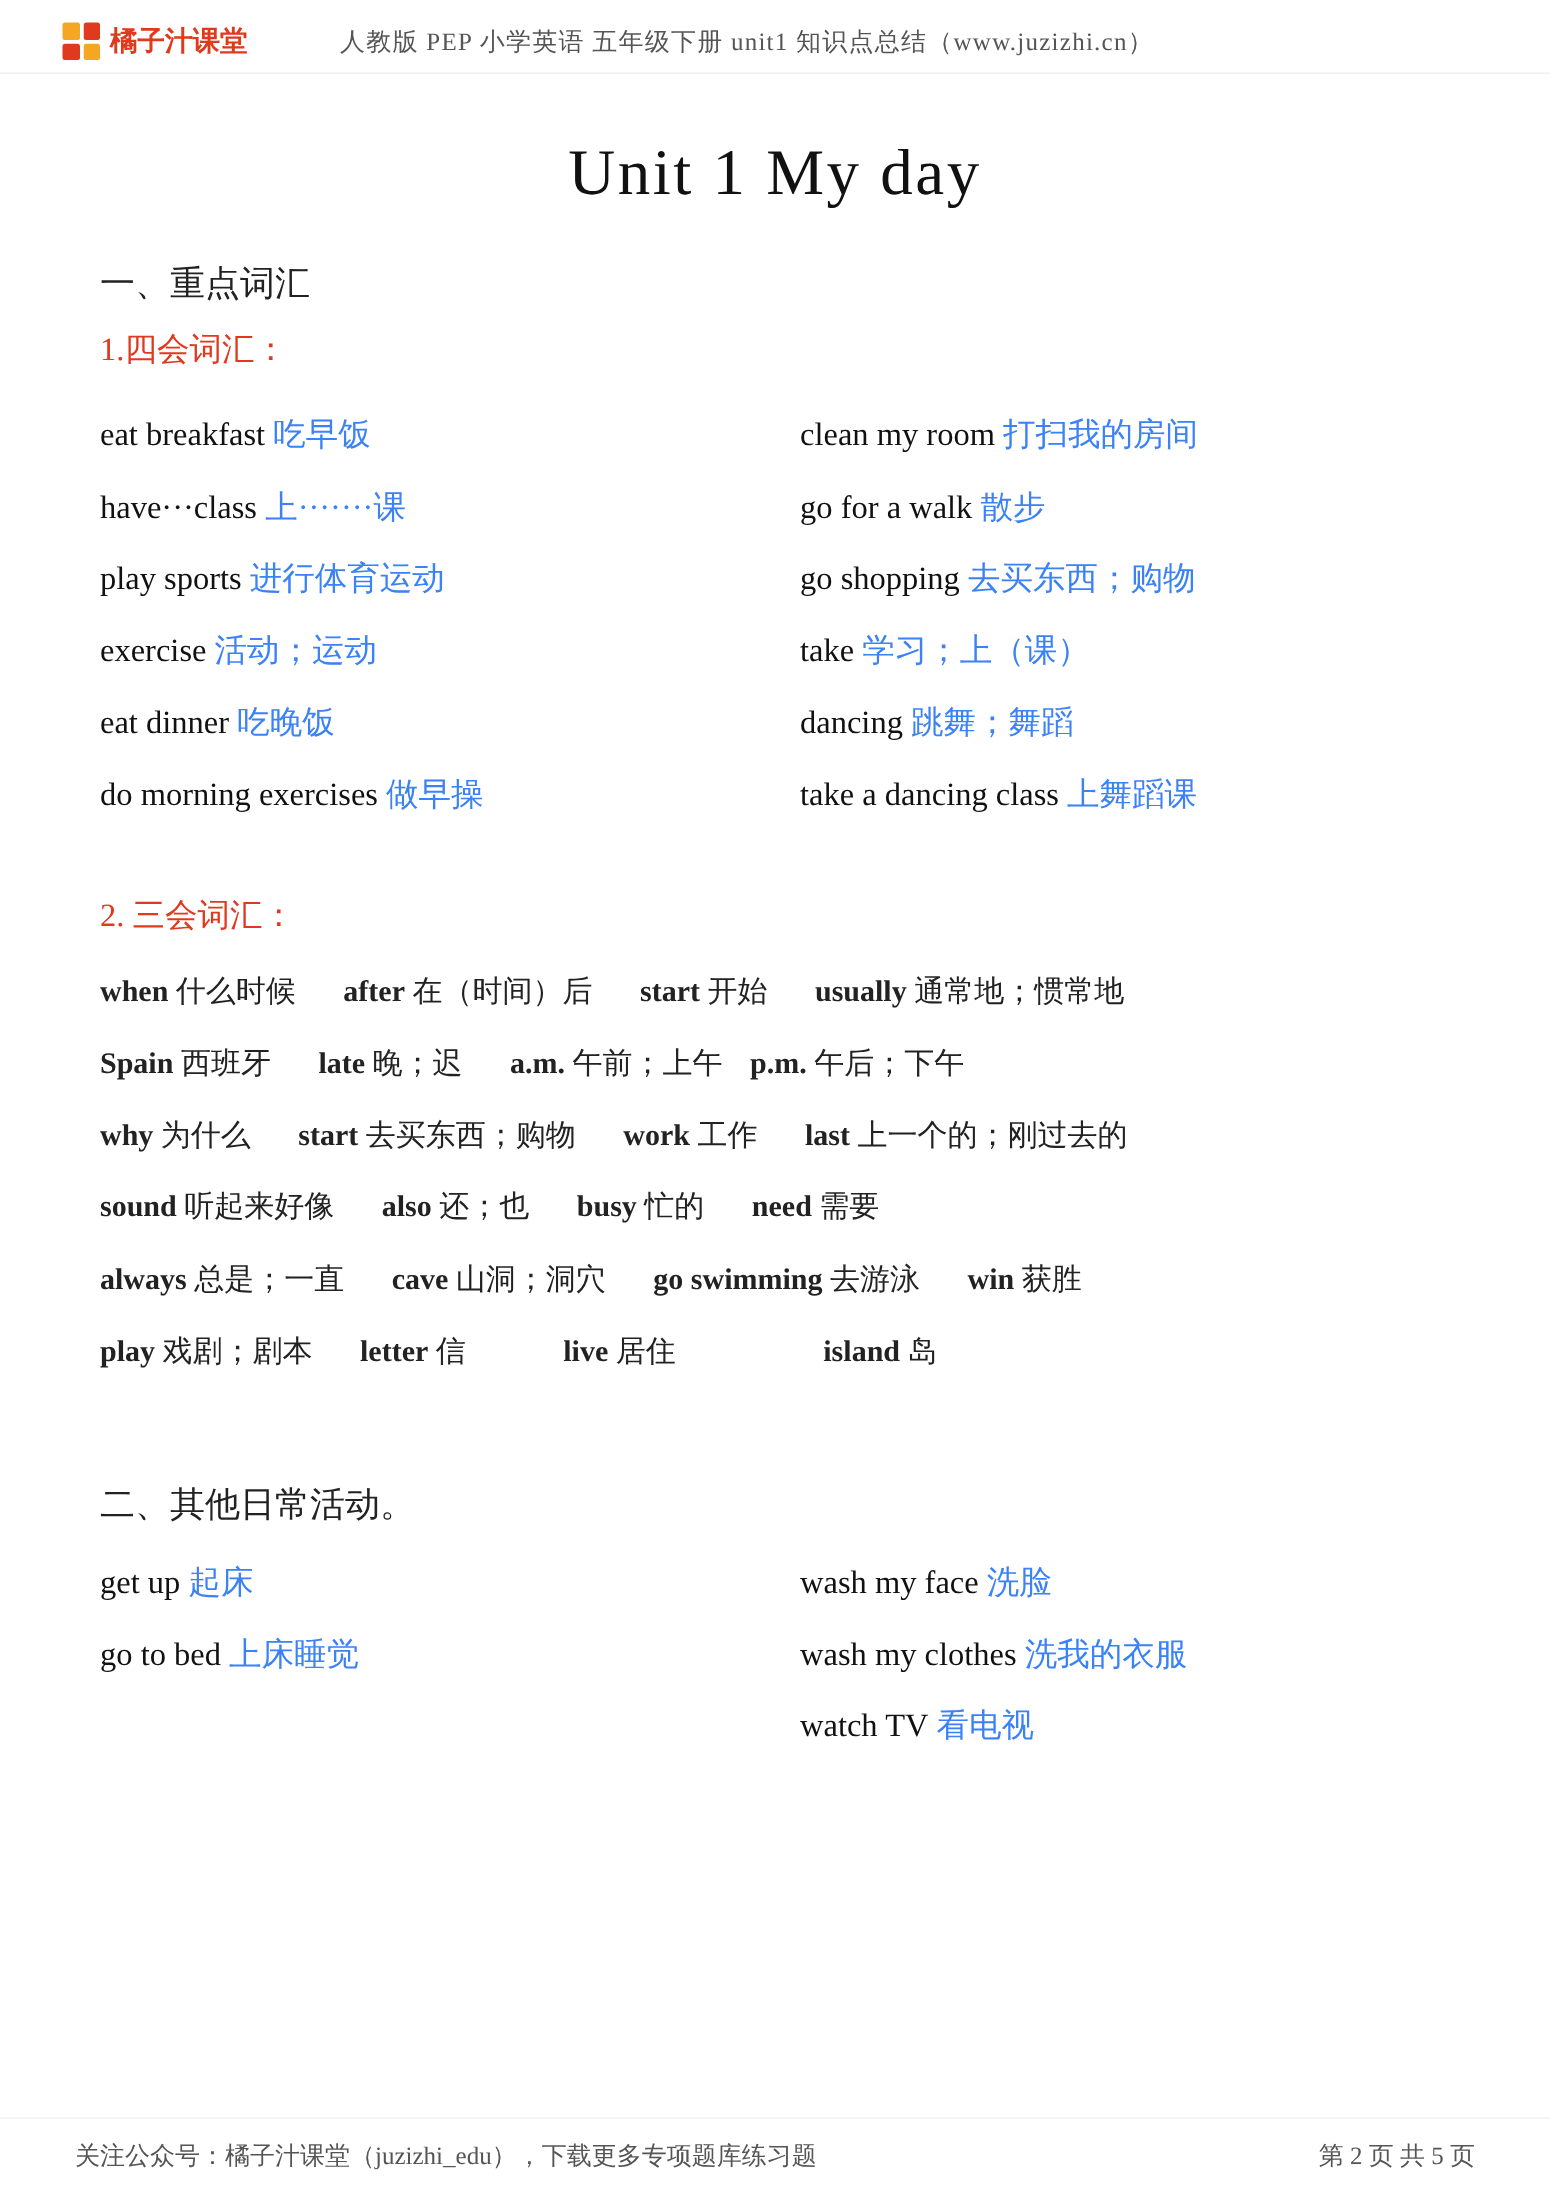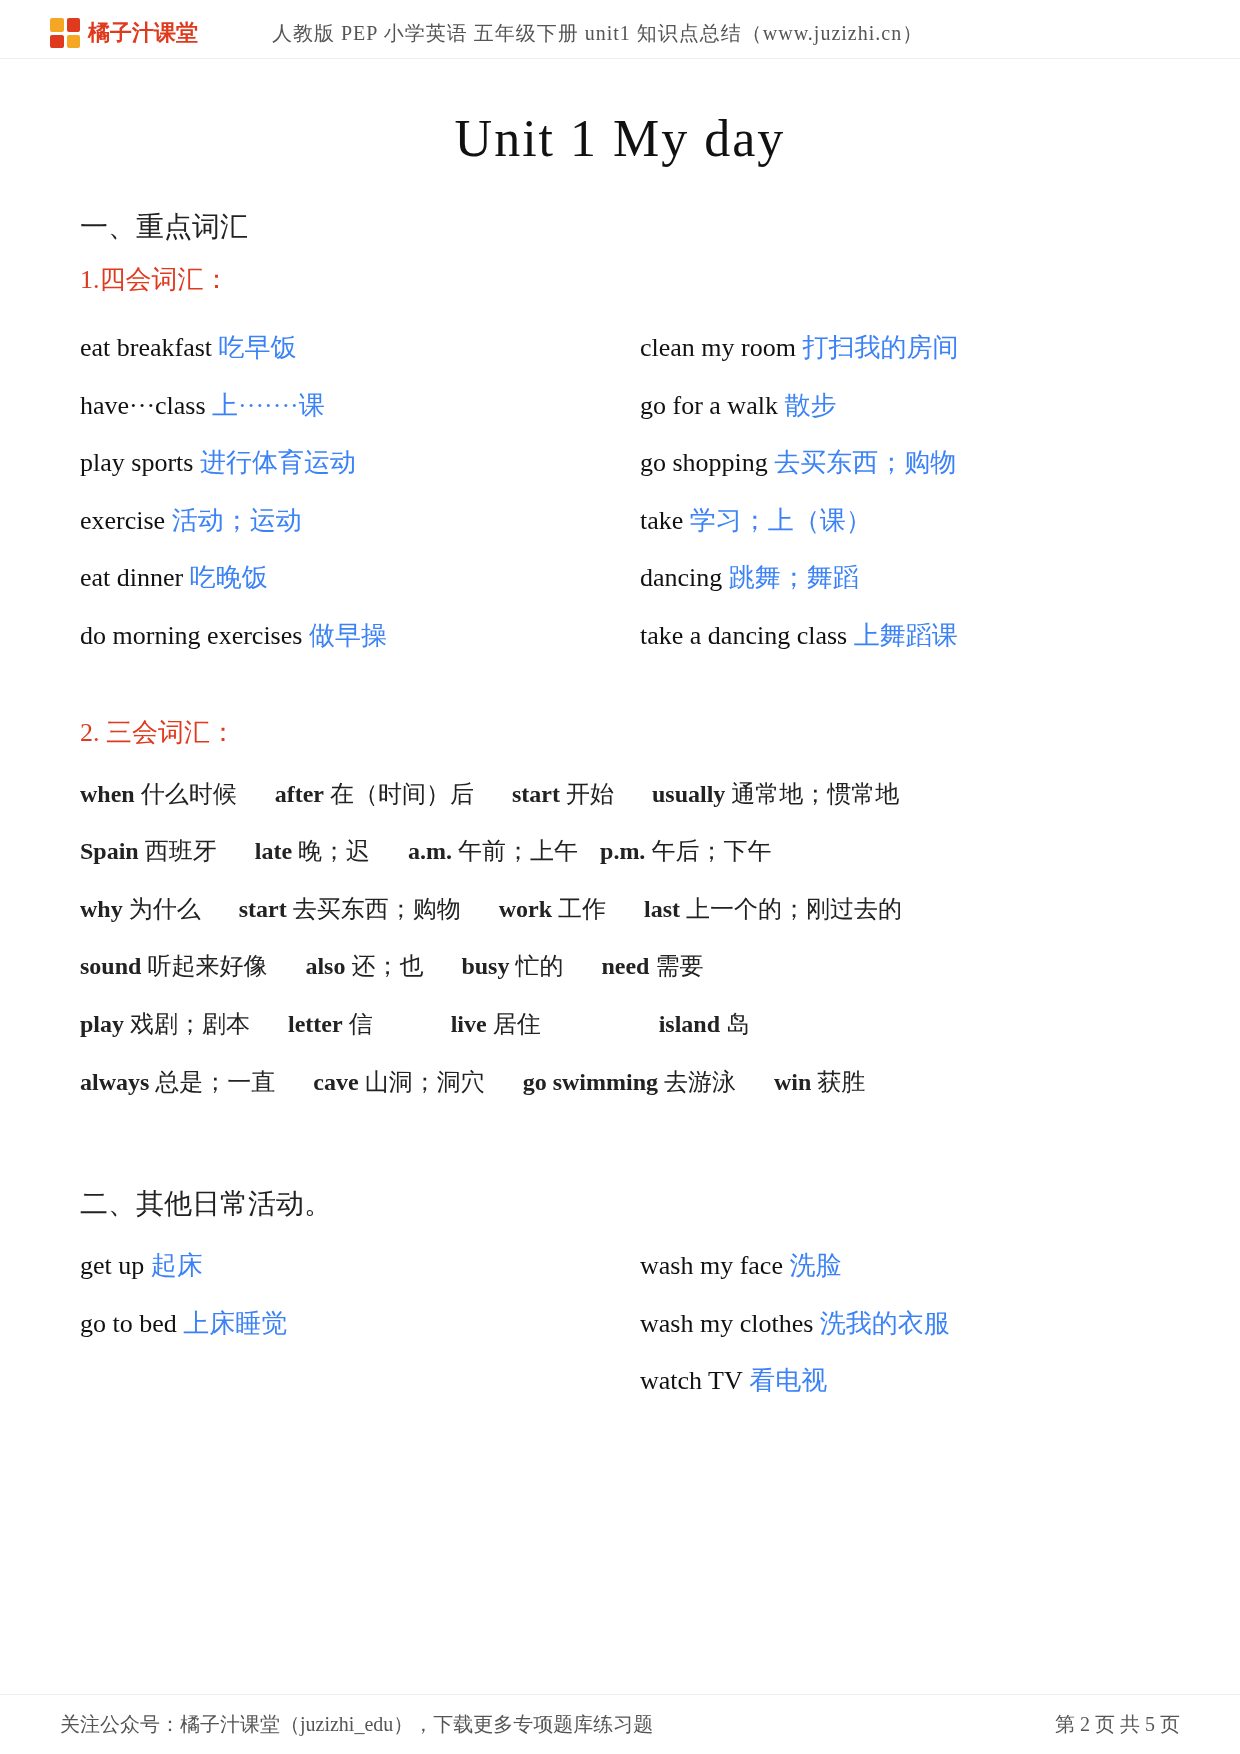--- a/index.html
+++ b/index.html
@@ -282,33 +282,33 @@
     </div>
 
     <div class="san-hui-row">
       <span class="san-hui-item"><span class="en">sound</span> <span class="cn">听起来好像</span></span>
       <span class="san-hui-item"><span class="en">also</span> <span class="cn">还；也</span></span>
       <span class="san-hui-item"><span class="en">busy</span> <span class="cn">忙的</span></span>
       <span class="san-hui-item"><span class="en">need</span> <span class="cn">需要</span></span>
     </div>
 
     <div class="san-hui-row">
+      <span class="san-hui-item"><span class="en">always</span> <span class="cn">总是；一直</span></span>
+      <span class="san-hui-item"><span class="en">cave</span> <span class="cn">山洞；洞穴</span></span>
+      <span class="san-hui-item"><span class="en">go swimming</span> <span class="cn">去游泳</span></span>
+      <span class="san-hui-item"><span class="en">win</span> <span class="cn">获胜</span></span>
+    </div>
+
+    <div class="san-hui-row">
       <span class="san-hui-item"><span class="en">play</span> <span class="cn">戏剧；剧本</span></span>
       <span class="san-hui-item"><span class="en">letter</span> <span class="cn">信</span></span>
       <span class="san-hui-item" style="margin-left:40px"><span class="en">live</span> <span class="cn">居住</span></span>
       <span class="san-hui-item" style="margin-left:80px"><span class="en">island</span> <span class="cn">岛</span></span>
     </div>
 
-    <div class="san-hui-row">
-      <span class="san-hui-item"><span class="en">always</span> <span class="cn">总是；一直</span></span>
-      <span class="san-hui-item"><span class="en">cave</span> <span class="cn">山洞；洞穴</span></span>
-      <span class="san-hui-item"><span class="en">go swimming</span> <span class="cn">去游泳</span></span>
-      <span class="san-hui-item"><span class="en">win</span> <span class="cn">获胜</span></span>
-    </div>
-
   </div>
 
   <div class="section2">
     <div class="section-divider"></div>
     <div class="section2-heading section-heading">二、其他日常活动。</div>
 
     <div class="vocab-grid">
       <div>
         <div class="vocab-item">
           <span class="en">get up</span>

